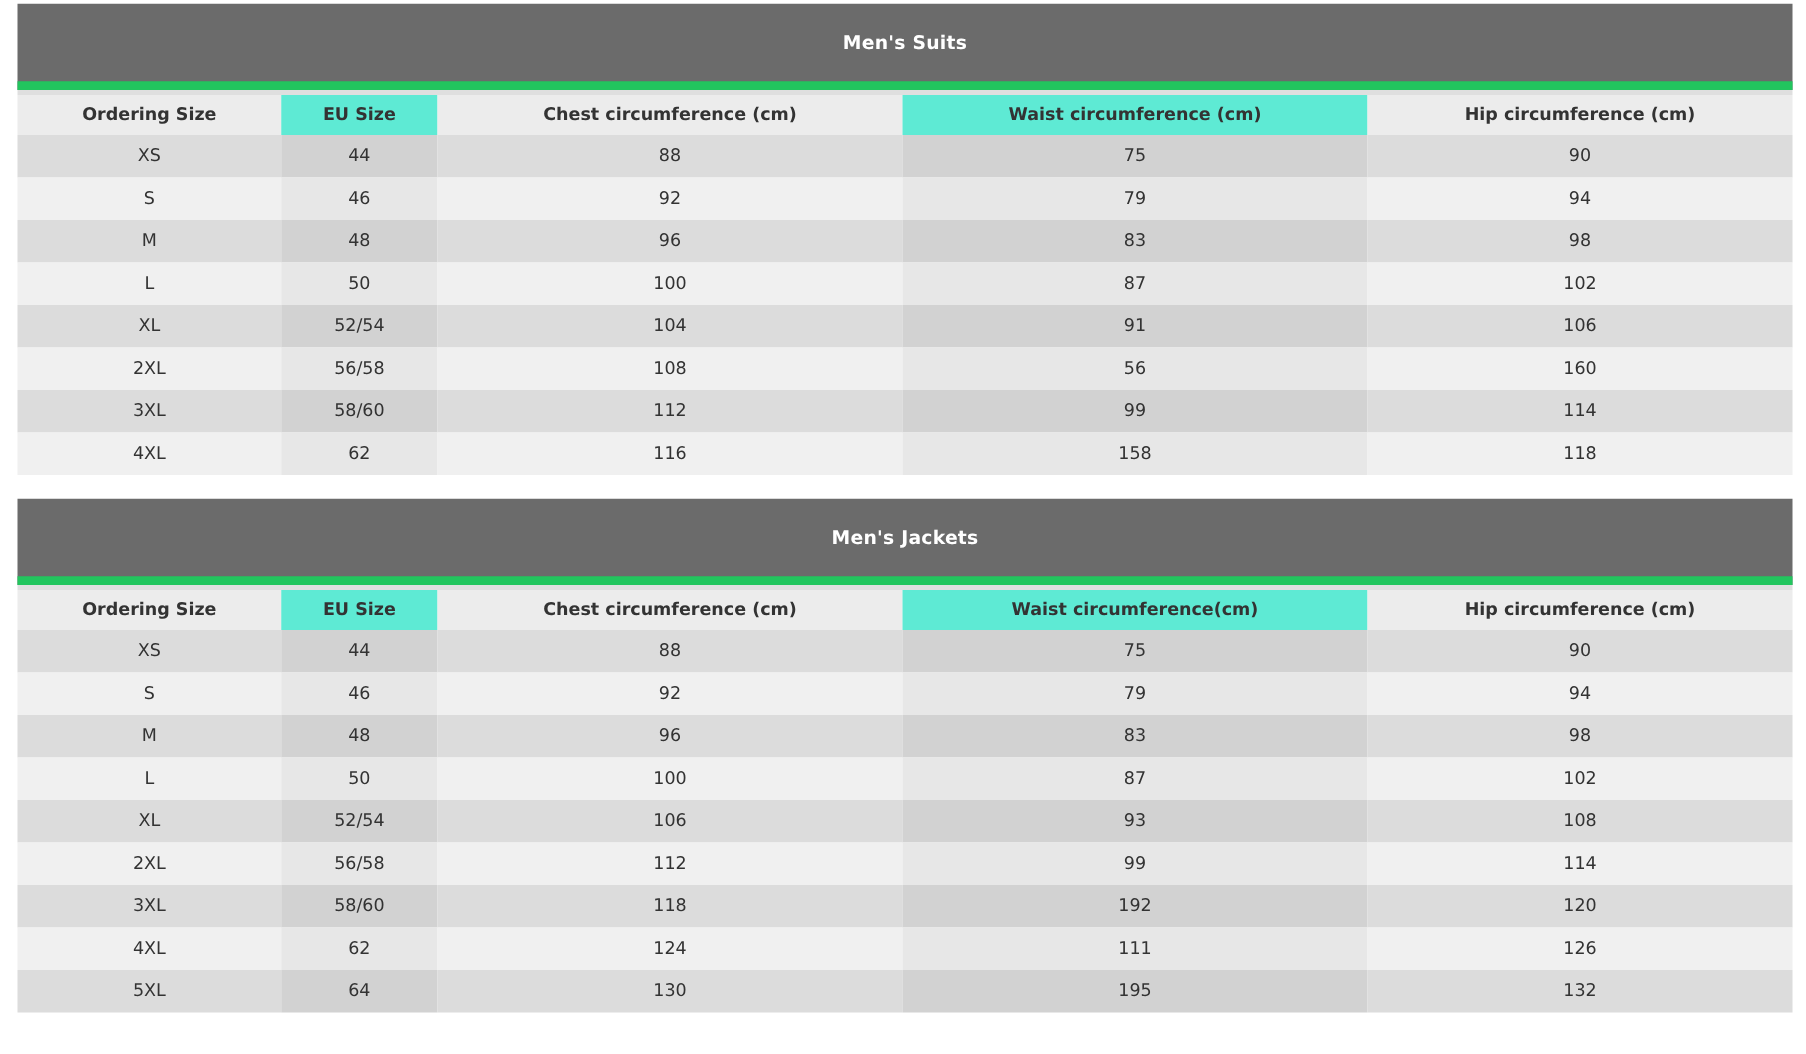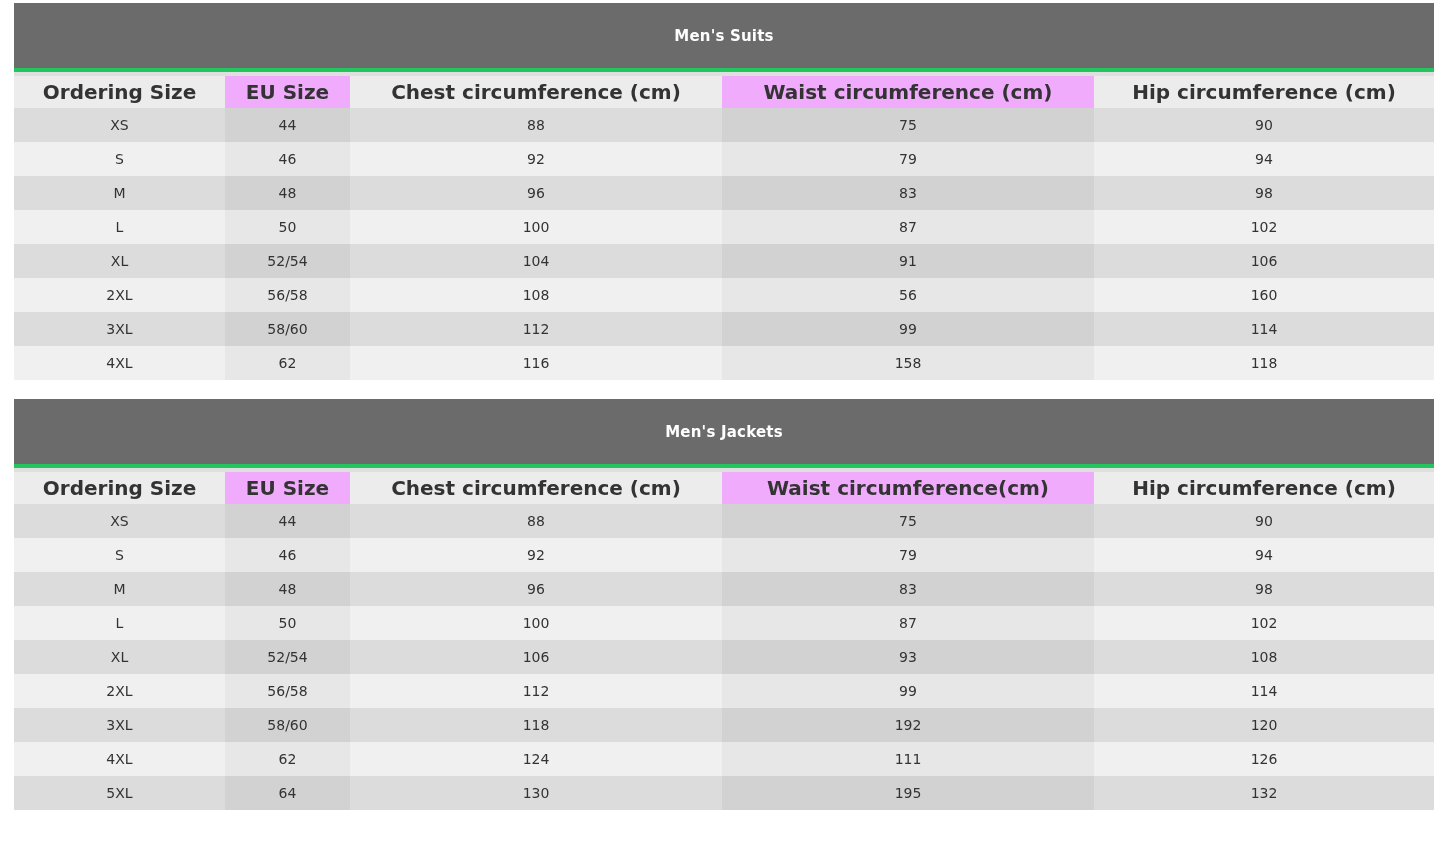--- a/index.html
+++ b/index.html
@@ -15,45 +15,45 @@
   .size-table-block + .size-table-block { margin-top: 19px; }
   .table-title {
     height: 69px;
     background: #6b6b6b;
     color: #ffffff;
     font-size: 15px;
     font-weight: bold;
     display: flex;
     align-items: center;
     justify-content: center;
-    border-bottom: 4px solid #22c55e;
+    border-bottom: 7px solid #22c55e;
     letter-spacing: 0.2px;
   }
   .title-sep { height: 4px; background: #dfdfdf; }
   table {
     width: 1420px;
     border-collapse: collapse;
     table-layout: fixed;
   }
   col.c0 { width: 211px; }
   col.c1 { width: 125px; }
   col.c2 { width: 372px; }
   col.c3 { width: 372px; }
   col.c4 { width: 340px; }
   th {
     height: 32px;
-    font-size: 20px;
+    font-size: 14px;
     font-weight: bold;
     color: #333333;
     background: #ececec;
     text-align: center;
     vertical-align: middle;
     padding: 0;
   }
-  th.shade { background: #f0abfc; }
+  th.shade { background: #5eead4; }
   th .unit { font-weight: bold; }
   td {
     height: 34px;
     font-size: 14px;
     color: #333333;
     text-align: center;
     vertical-align: middle;
     padding: 0;
   }
   tbody tr:nth-child(odd) td { background: #dcdcdc; }

